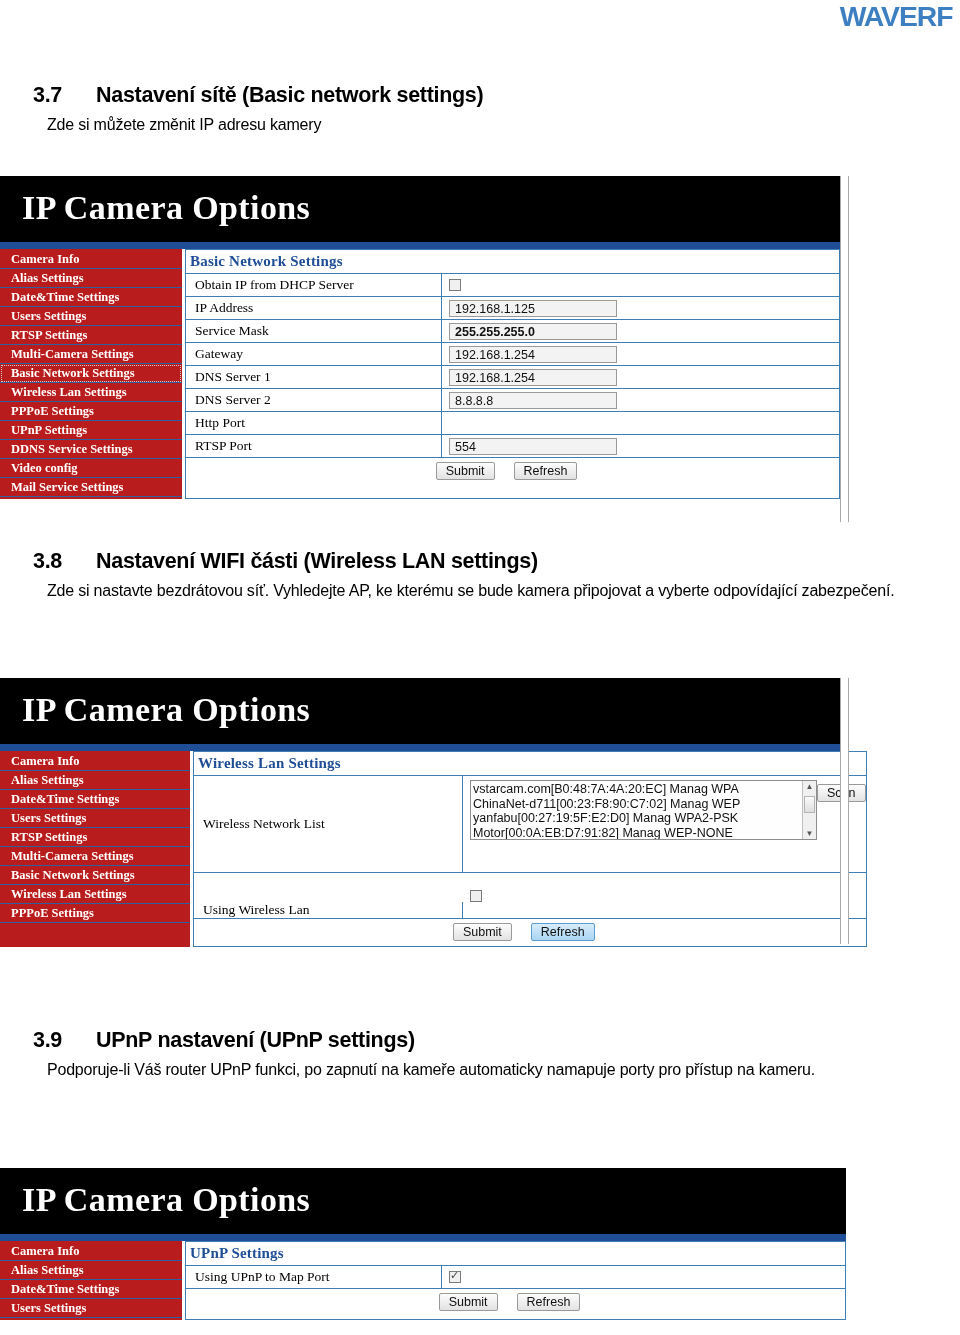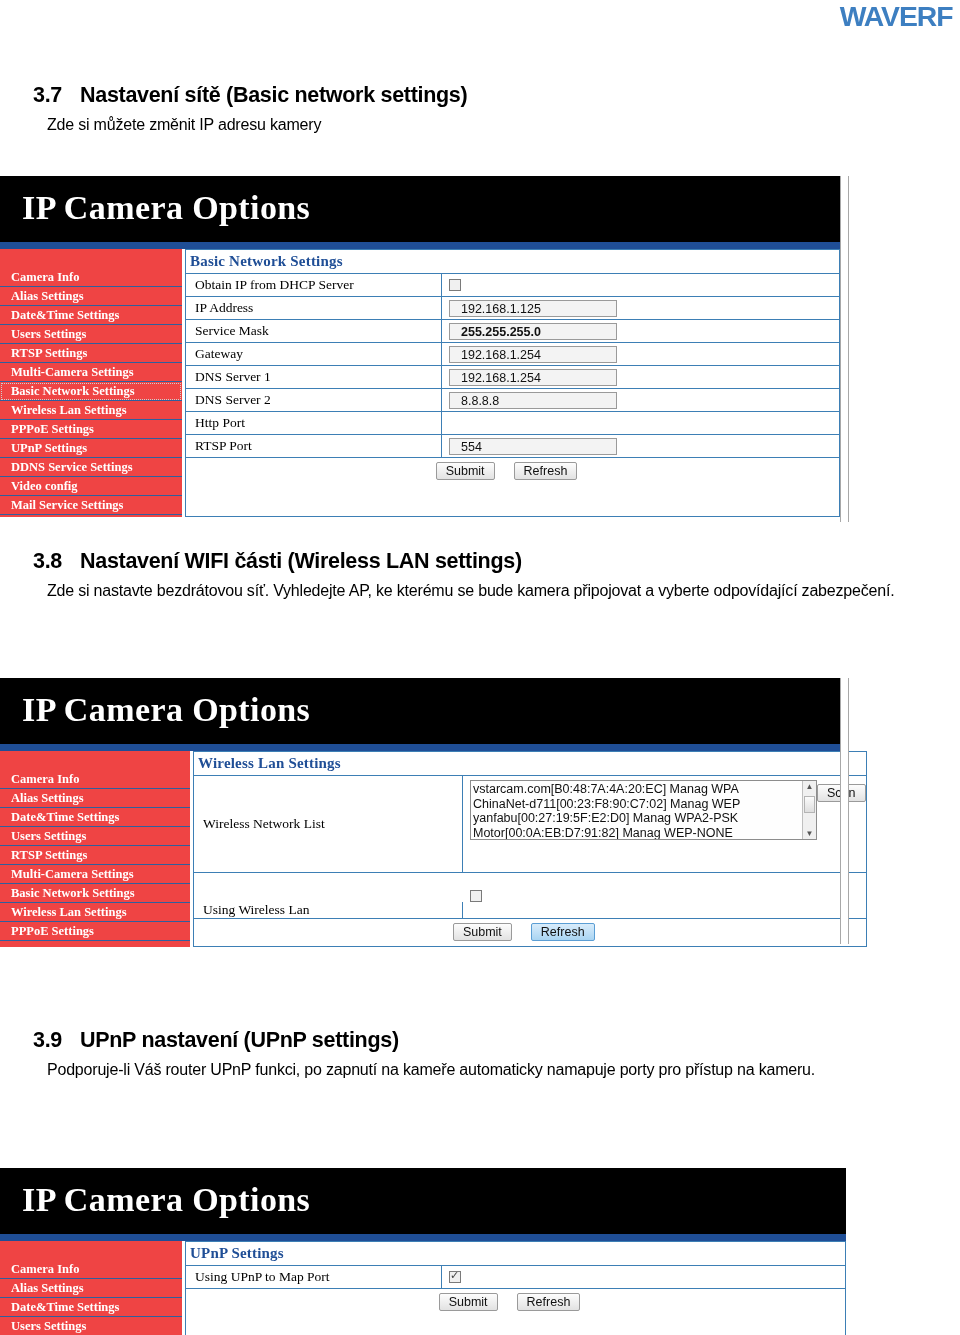--- a/index.html
+++ b/index.html
@@ -39,21 +39,21 @@
   }
   .sec-head {
     display: flex;
     align-items: baseline;
     font-weight: bold;
     font-size: 21.5px;
     letter-spacing: -0.3px;
     white-space: nowrap;
   }
   .sec-num { margin-left: 33px; }
-  .sec-title { margin-left: 18px; }
+  .sec-title { margin-left: 34px; }
   .sec-body {
     margin-left: 47px;
     margin-top: 3px;
     font-size: 16px;
     line-height: 27px;
     letter-spacing: -0.2px;
     max-width: 860px;
   }
 
   
@@ -82,23 +82,23 @@
     background: #1f4e96;
     height: 7px;
   }
   .panel-body {
     display: flex;
     align-items: stretch;
   }
 
   
   .side {
-    background: #ef4444;
+    background: #b91c1c;
     flex: 0 0 auto;
-    padding: 19px 0 2px 0;
+    padding: 1px 0 2px 0;
     box-sizing: border-box;
   }
   .side-item {
     color: #ffffff;
     font-family: "Liberation Serif", serif;
     font-weight: bold;
     font-size: 12.5px;
     padding: 1px 4px 1px 11px;
     border-bottom: 1px solid #2f5f9e;
     white-space: nowrap;
@@ -151,21 +151,21 @@
     display: flex;
     align-items: center;
     align-self: stretch;
   }
   .txtin {
     border: 1px solid #9a9a9a;
     background: #f3f3f3;
     font-family: "Liberation Sans", sans-serif;
     font-size: 12.5px;
     color: #111;
-    padding: 1px 11px;
+    padding: 1px 5px;
     box-sizing: border-box;
     height: 17px;
     line-height: 15px;
     white-space: nowrap;
     overflow: hidden;
   }
   .chk {
     width: 12px;
     height: 12px;
     border: 1px solid #7a7a7a;

